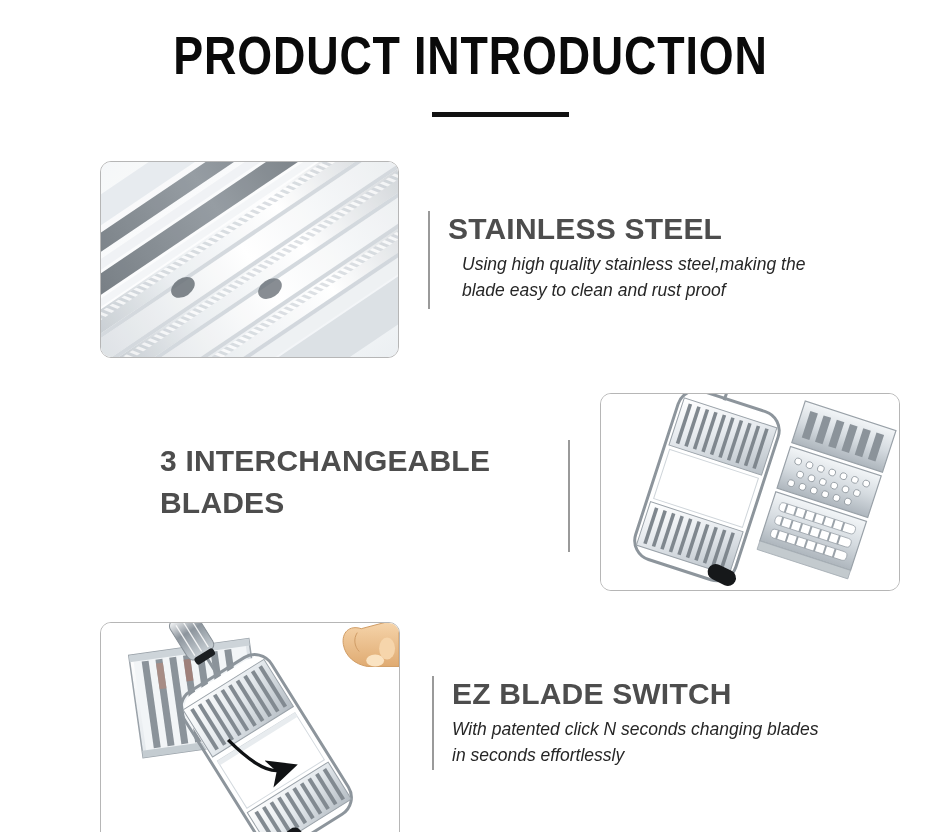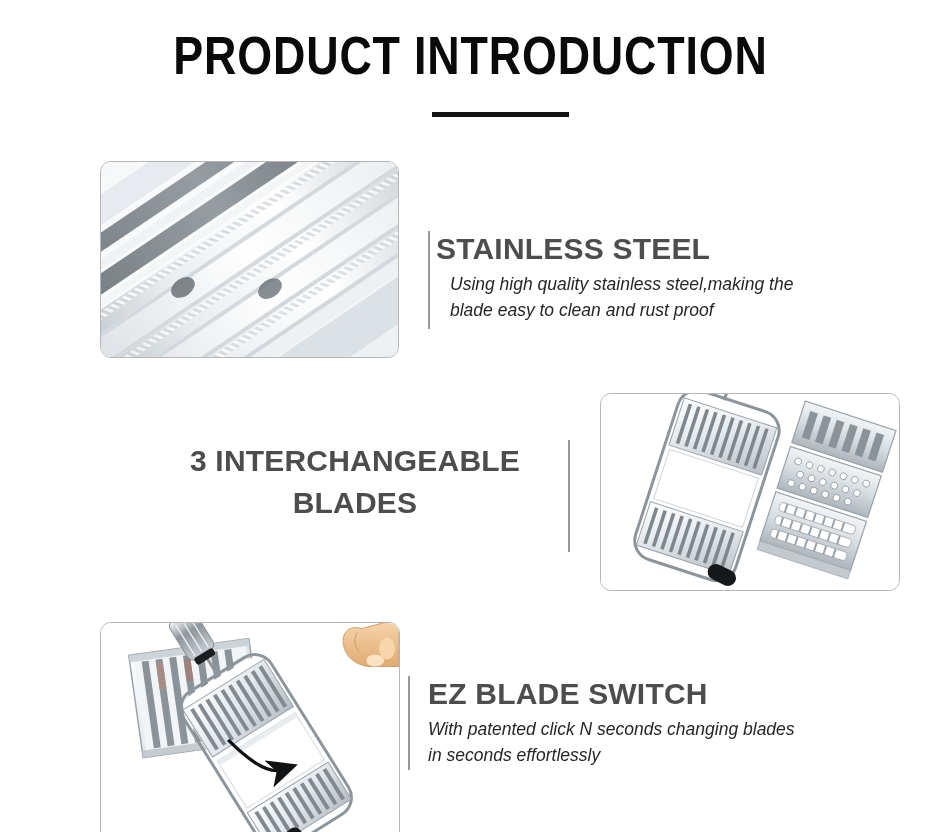--- a/index.html
+++ b/index.html
@@ -84,32 +84,32 @@
     font-weight: normal;
     font-size: 17.5px;
     line-height: 26px;
     color: #262626;
     margin: 4px 0 0 0;
     white-space: pre-line;
     font-style: italic;
   }
 
   
-  #feature-1 { left: 428px; top: 211px; width: 430px; height: 98px; padding-left: 8px; box-sizing: border-box; margin-top: 20px; }
+  #feature-1 { left: 428px; top: 211px; width: 430px; height: 98px; padding-left: 20px; box-sizing: border-box; }
   #feature-1 .divider { height: 98px; }
   #feature-1 .body { padding-left: 14px; }
 
   
-  #feature-2 { left: 160px; top: 440px; width: 410px; height: 112px; padding-right: 20px; box-sizing: border-box; text-align: center; }
+  #feature-2 { left: 160px; top: 440px; width: 410px; height: 112px; padding-right: 20px; box-sizing: border-box; text-align: left; }
   #feature-2 .divider { height: 112px; }
   #feature-2 .heading { line-height: 42px; }
   #feature-2 .body { margin-top: 2px; }
 
   
-  #feature-3 { left: 408px; top: 676px; width: 430px; height: 94px; padding-left: 20px; box-sizing: border-box; }
+  #feature-3 { left: 432px; top: 676px; width: 430px; height: 94px; padding-left: 20px; box-sizing: border-box; }
   #feature-3 .divider { height: 94px; }
 </style>
 </head>
 <body>
 
 <div class="page-title">PRODUCT INTRODUCTION</div>
 <div class="title-rule"></div>
 
 <div class="photo" id="photo-1">
   <svg viewBox="0 0 299 197" preserveAspectRatio="xMidYMid slice">

